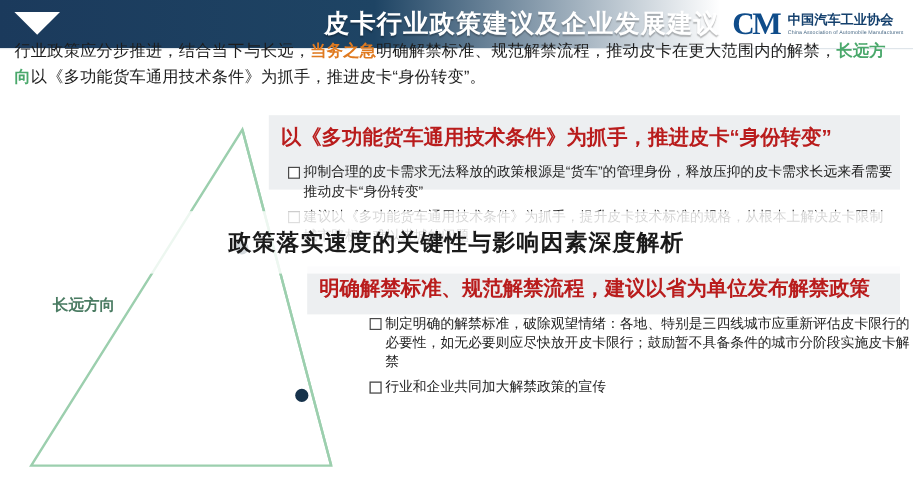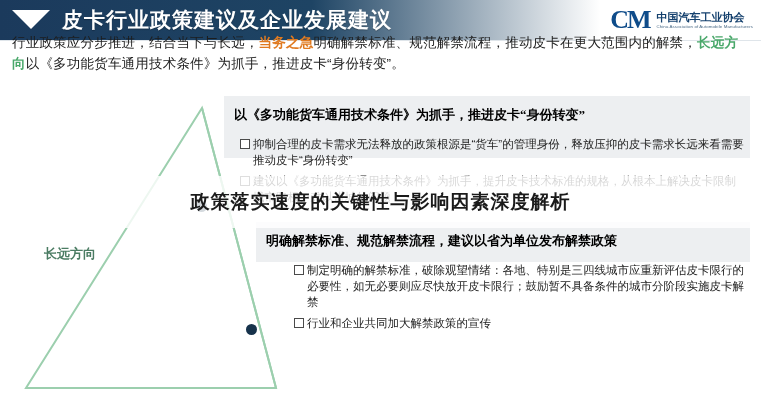--- a/index.html
+++ b/index.html
@@ -34,20 +34,21 @@
   }
   .header-left {
     position: relative;
     width: 600px;
     height: 40px;
     background: linear-gradient(90deg, #1b3a5c 0%, #1e4464 52%, #ffffff 100%);
     display: flex;
     align-items: center;
     padding-left: 10px;
     box-sizing: border-box;
+    justify-content: space-between;
   }
   .flag-icon {
     width: 44px;
     height: 26px;
     flex: 0 0 auto;
     margin-right: 8px;
     position: relative;
   }
   .flag-icon .tri {
     position: absolute;
@@ -143,35 +144,34 @@
   }
   .panel-1 {
     left: 224px; top: 96px;
     width: 526px; height: 62px;
   }
   .panel-2 {
     left: 256px; top: 222px;
     width: 494px; height: 40px;
   }
   .panel-head {
-    font-size: 13px;
-    font-weight: bold;
-    color: #000000;
+    font-size: 17px;
+    font-weight: bold;
+    color: #b91c1c;
     padding: 9px 10px 0 10px;
     line-height: 20px;
-    font-family: Liberation Serif, serif;
   }
   .bullets {
     position: absolute;
     font-size: 11.5px;
     line-height: 16px;
     color: #232323;
   }
   .bullets-1 { left: 240px; top: 136px; width: 504px; }
-  .bullets-2 { left: 294px; top: 262px; width: 452px; }
+  .bullets-2 { left: 308px; top: 262px; width: 452px; }
   .bullet-item { margin-bottom: 5px; position: relative; padding-left: 13px; }
   .bullet-item .box {
     position: absolute;
     left: 0; top: 3px;
     width: 8px; height: 8px;
     border: 1px solid #4a4a4a;
     background: #ffffff;
   }
 
   

